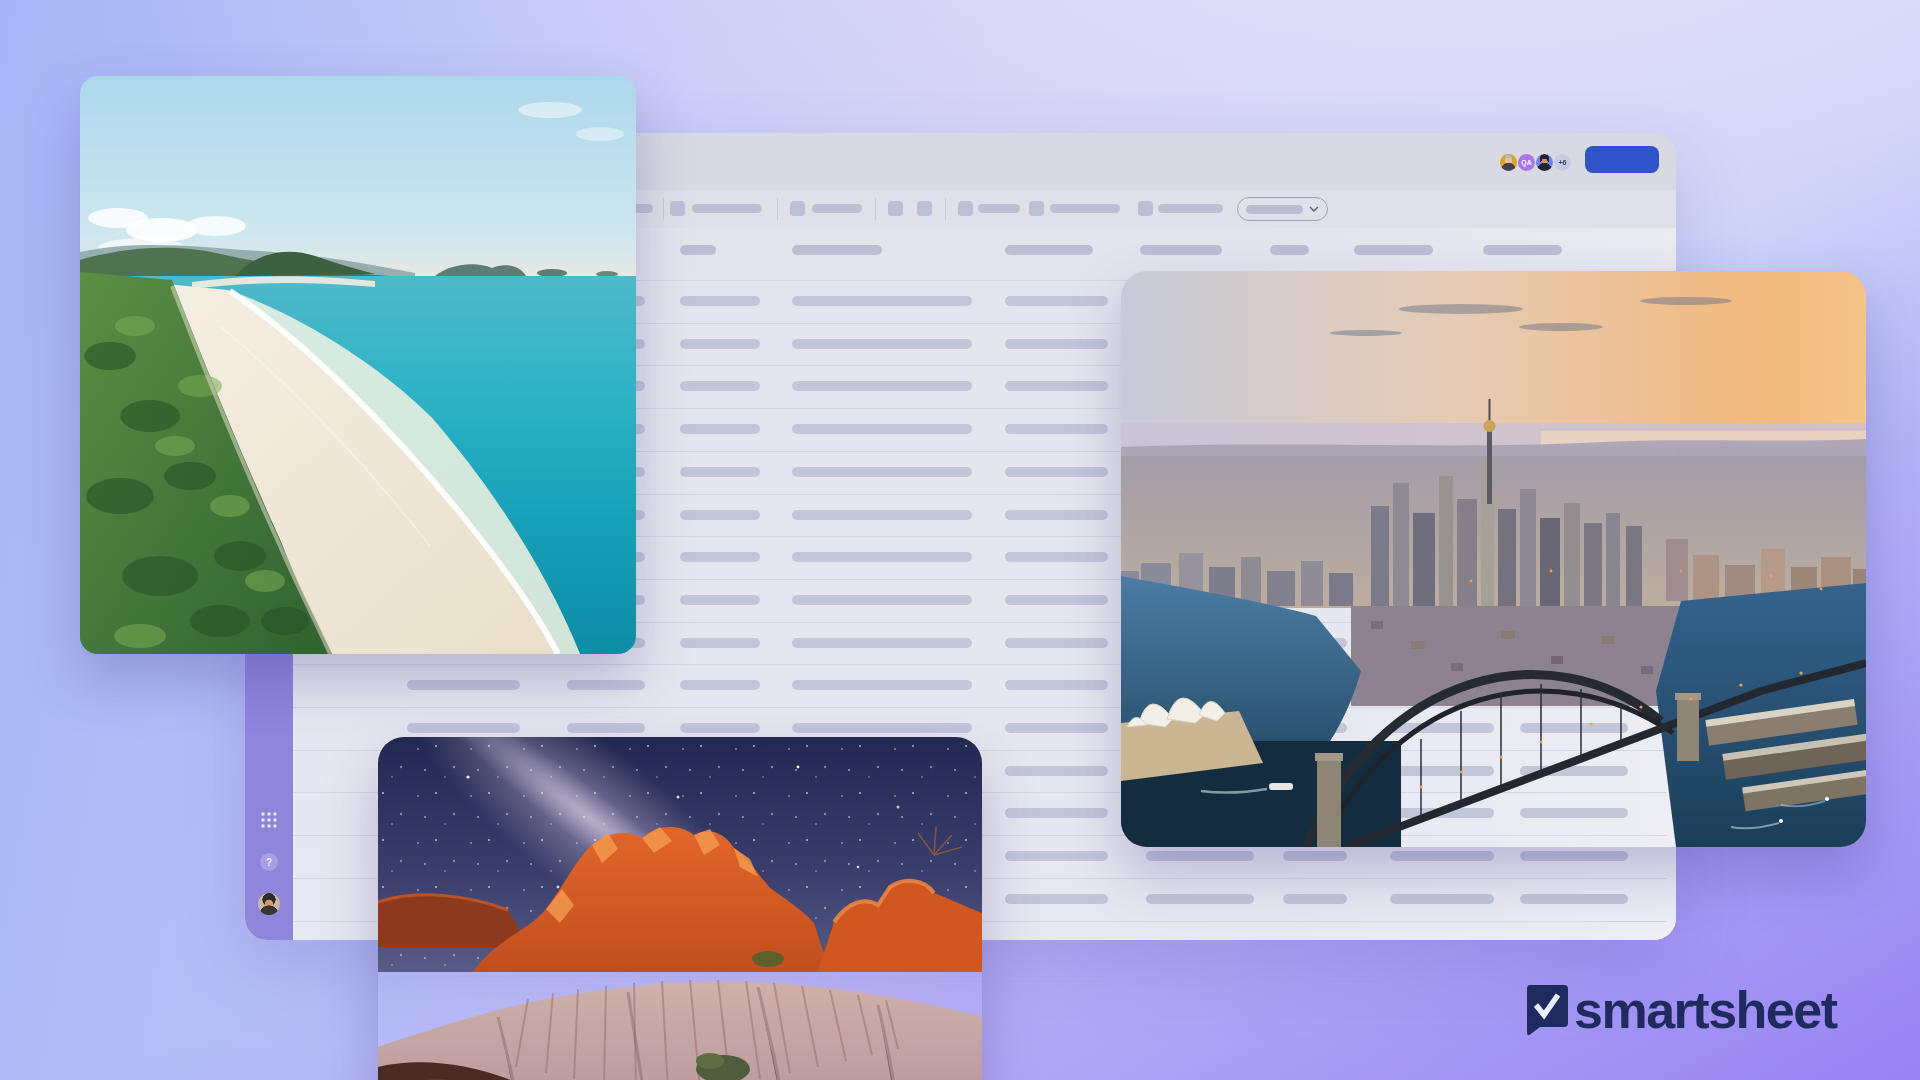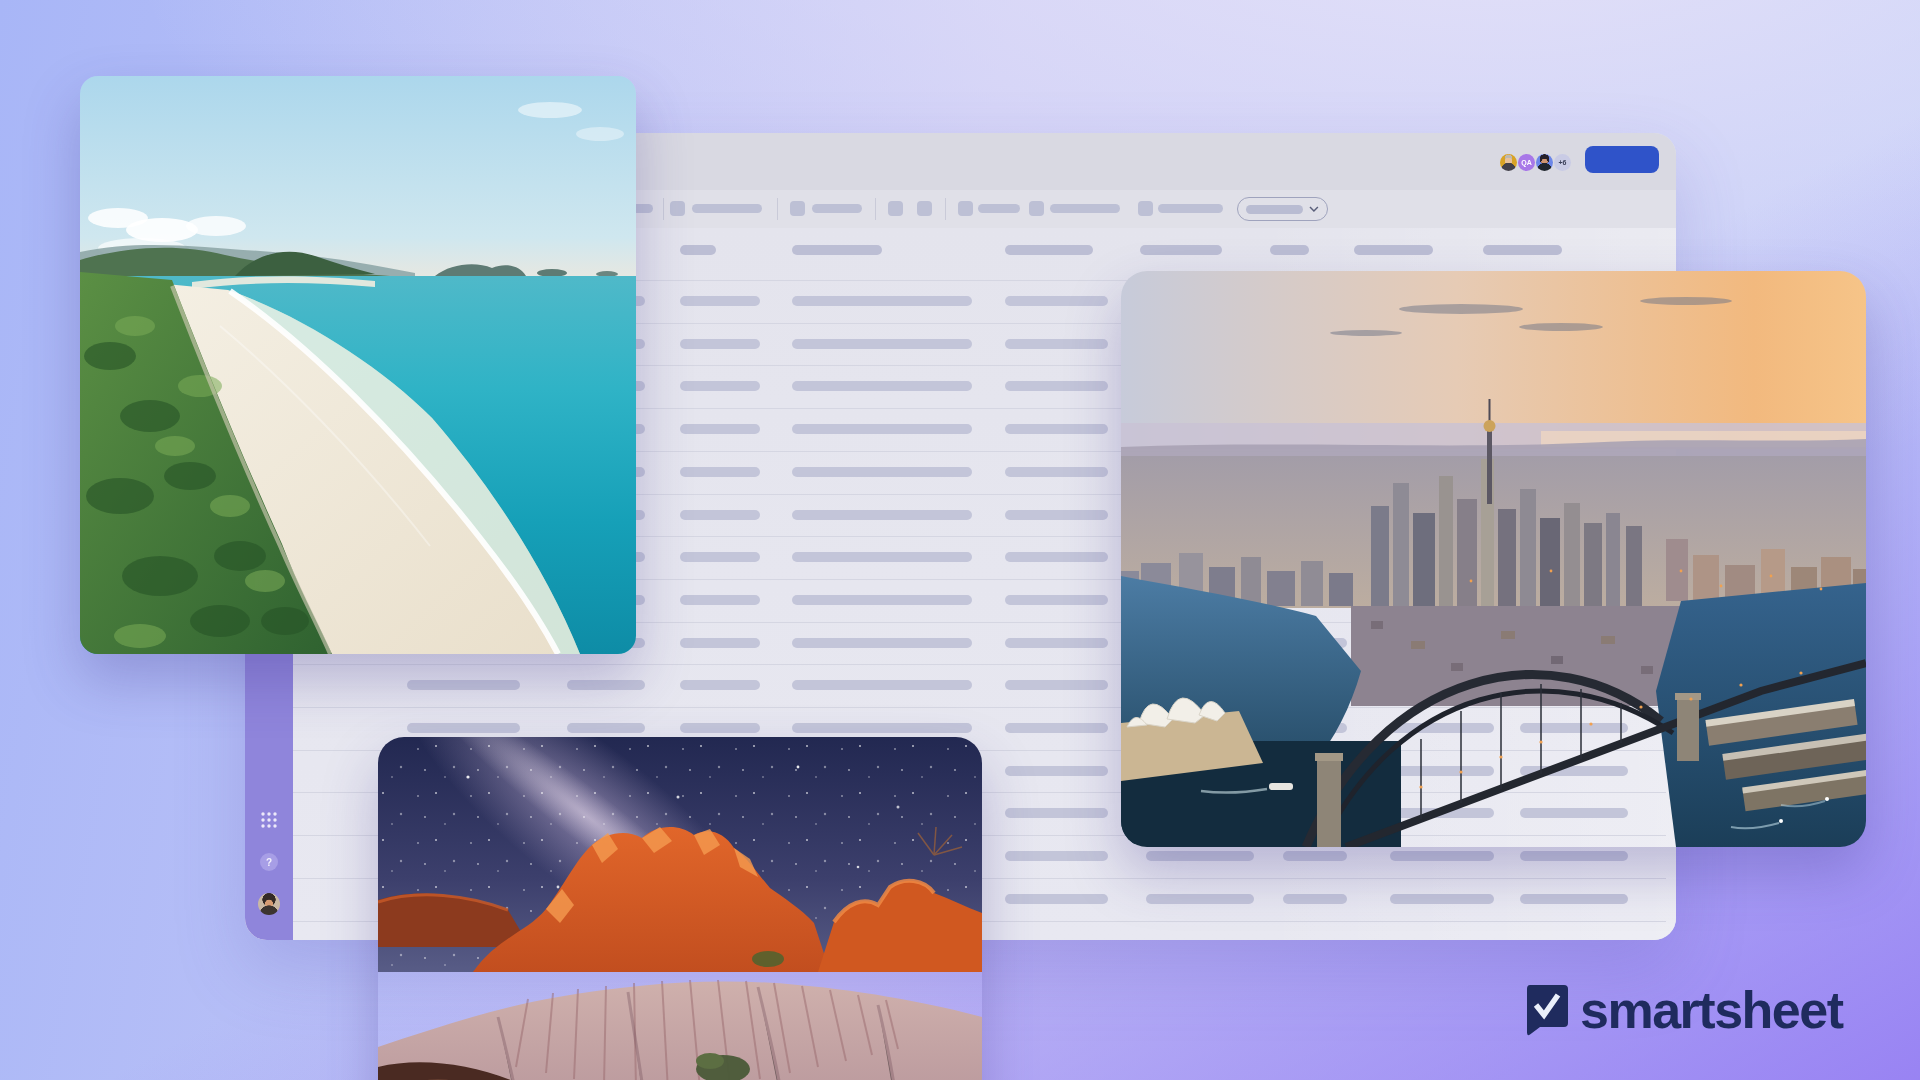--- a/index.html
+++ b/index.html
@@ -60,21 +60,21 @@
 
   
   .photo-card{position:absolute;border-radius:20px;overflow:hidden;
       box-shadow:0 26px 55px rgba(60,50,140,.28);}
   .photo-card svg{display:block;}
   #card-beach{left:80px;top:76px;width:556px;height:578px;border-radius:18px;}
   #card-sydney{left:1121px;top:271px;width:745px;height:576px;border-radius:26px;}
   #card-desert{left:378px;top:737px;width:604px;height:420px;border-radius:26px;}
 
   
-  .logo{position:absolute;left:1524px;top:980px;display:flex;align-items:center;gap:10px;}
+  .logo{position:absolute;left:1524px;top:980px;display:flex;align-items:center;gap:4px;}
   .logo-text{font-size:52px;font-weight:600;letter-spacing:-1.5px;color:#1f2b5e;}
 </style>
 </head>
 <body>
 
 <div class="bg"></div>
 
 <div class="window">
   <div class="win-top">
     <div class="avatar-stack" id="avatar-stack">

